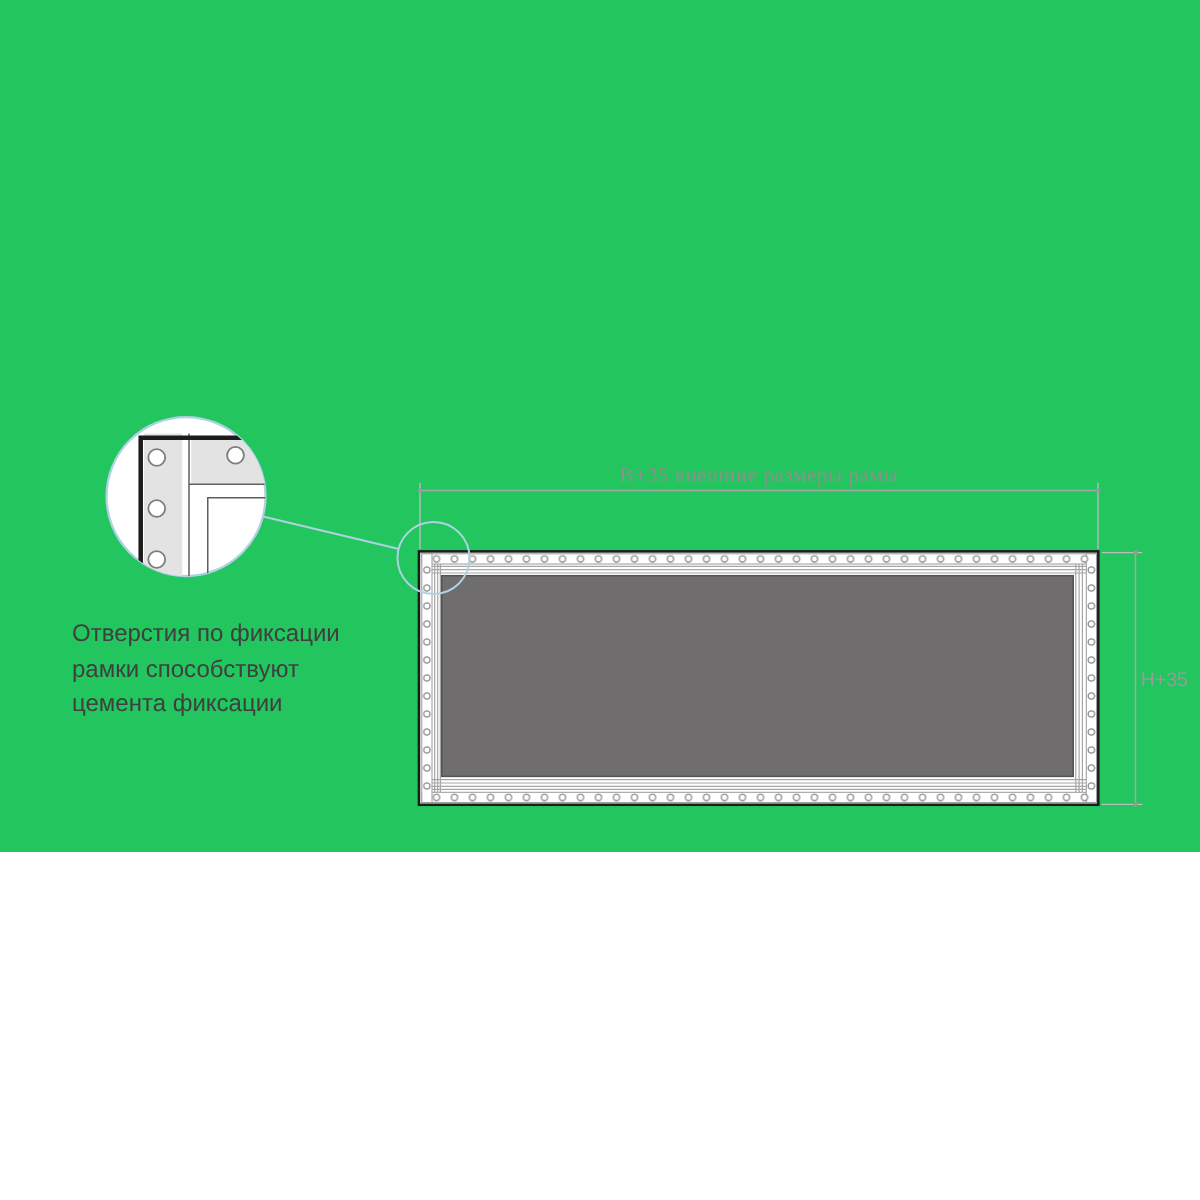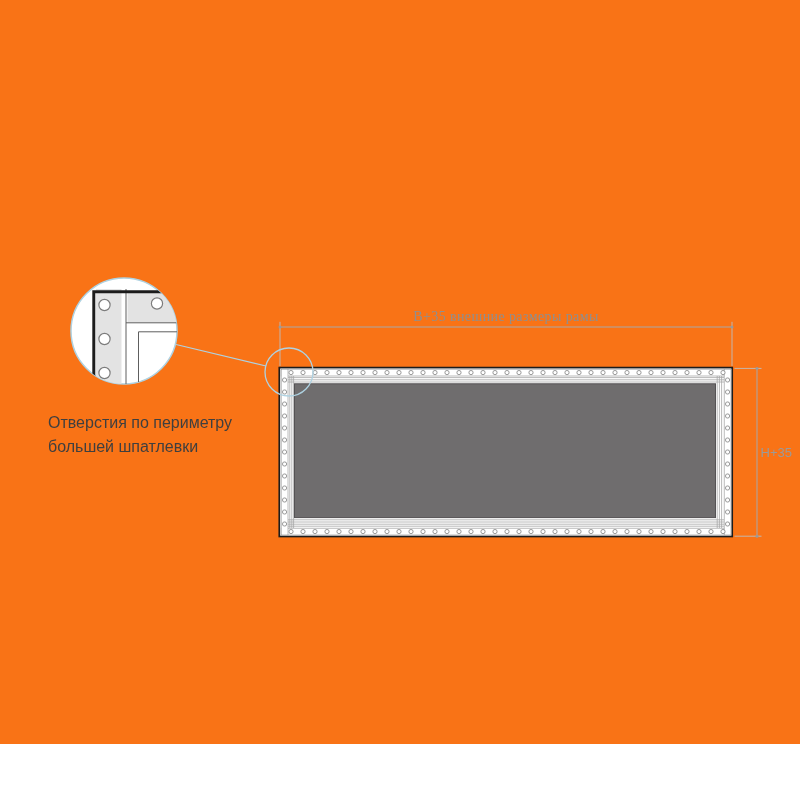--- a/index.html
+++ b/index.html
@@ -8,21 +8,21 @@
     --outline-black:#1c1c1c;
     --detail-blue:#aed2e2;
     --dim-gray:#a8a8a8;
     --ext-gray:#bdbdbd;
     --dim-text:#8f8f8f;
     --note-text:#3f3f3f;
     --line-gray:#9e9e9e;
     --hole-stroke:#7d7d7d;
   }
   html,body{margin:0;padding:0;background:#fff;}
-  .stage{position:relative;width:800px;height:744px;background:#f97316;overflow:hidden;
+  .stage{position:relative;width:800px;height:568px;background:#22c55e;overflow:hidden;
          font-family:"Liberation Sans",sans-serif;}
   svg{position:absolute;left:0;top:0;display:block;}
 
   
   .frame-outline{fill:#ffffff;stroke:var(--outline-black);stroke-width:1.7;}
   .holes-strip{fill:#ffffff;stroke:var(--line-gray);stroke-width:0.7;}
   .hole{fill:#ffffff;stroke:#8a8a8a;stroke-width:0.9;}
   .band-lines{fill:none;stroke:#a6a6a6;stroke-width:0.8;}
   .panel{fill:var(--panel-gray);stroke:#545254;stroke-width:1;}
 
@@ -123,17 +123,18 @@
         <circle class="detail-hole" cx="104.5" cy="339" r="5.6"></circle>
         <circle class="detail-hole" cx="104.5" cy="373" r="5.6"></circle>
         <circle class="detail-hole" cx="157" cy="303.5" r="5.6"></circle>
       </g>
 
       <circle class="corner-circle" cx="289" cy="372" r="24"></circle>
     </g>
   </svg>
 
   <div class="note">
-    <div>Отверстия по периметру</div>
-    <div>большей шпатлевки</div>
+    <div>Отверстия по фиксации</div>
+    <div>рамки способствуют</div>
+    <div>цемента фиксации</div>
   </div>
 
 </div>
 
 </body></html>

